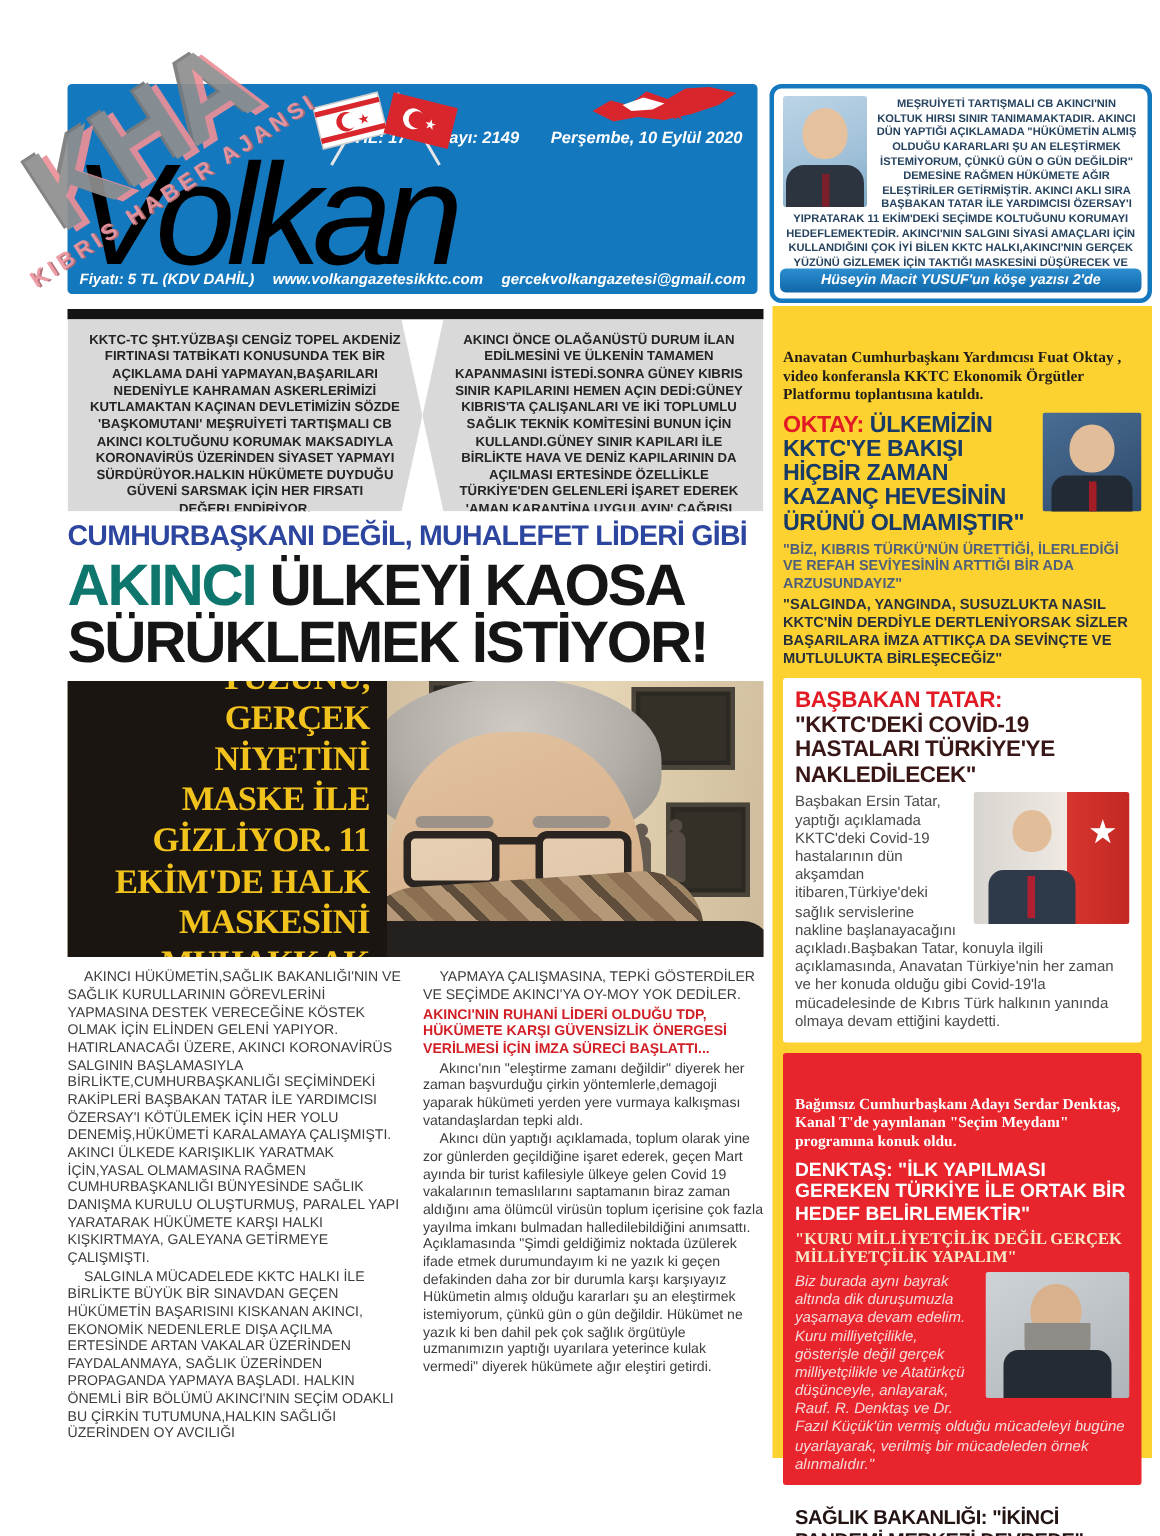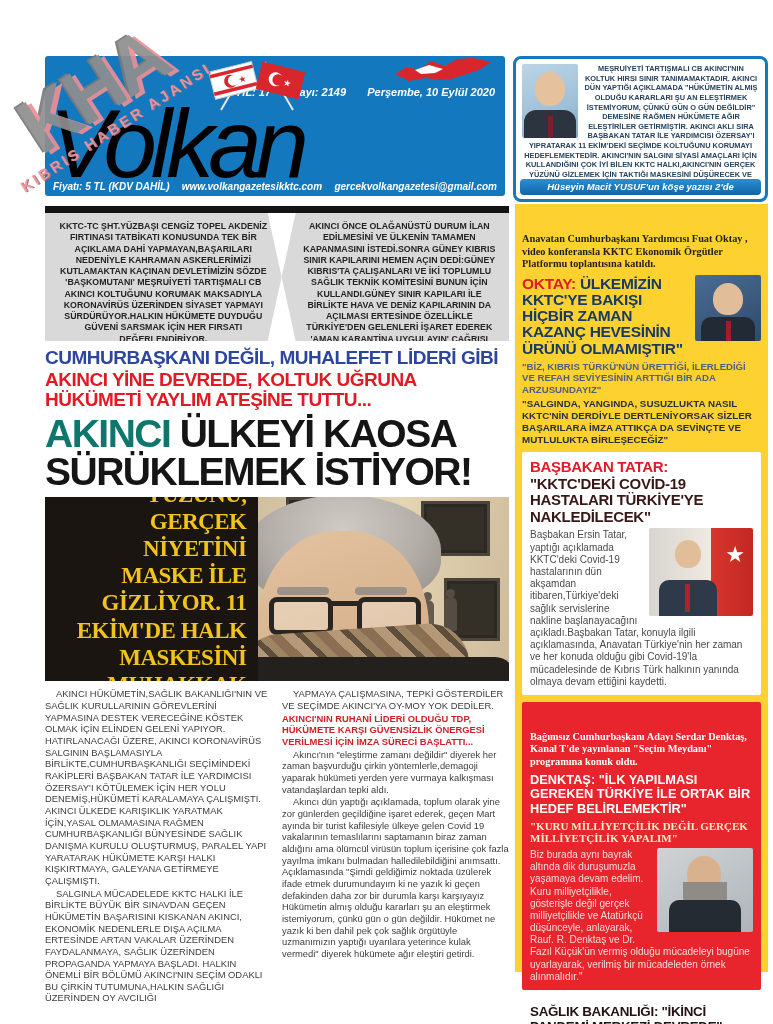--- a/index.html
+++ b/index.html
@@ -130,21 +130,21 @@
     background:linear-gradient(90deg,#d8d4cf 0%,#efe9e2 60%,#d7352f 60%,#c32822 100%); }
   .tatar-photo .star { position:absolute; right:8px; top:14px; color:#fff; font-size:22px; }
   .sb-body { margin-top:4px; font-size:10px; line-height:1.22; color:#4a4a4a; }
   .red-box { background:#e8252c; border-radius:2px; padding:7px 8px; color:#fff; }
   .red-box .sb-intro { color:#fff; }
   .denktas-head { margin-top:4px; font-size:12.8px; font-weight:800; line-height:1.15; color:#ffffff; }
   .denktas-sub { margin-top:3px; font-size:11px; font-weight:800; color:#f7ecc9; line-height:1.15; font-family:"Liberation Serif", serif; }
   .denktas-photo { float:right; width:96px; height:84px; margin:3px 0 3px 6px; }
   .denktas-photo .bg { background:linear-gradient(150deg,#cfd3d6 0%,#aeb4b9 100%); }
   .denktas-photo .beard { position:absolute; left:26px; top:34px; width:44px; height:26px; border-radius:0 0 40% 40%; background:#8f8а88; background:#8f8c88; }
-  .red-box .sb-body { color:#f6d9d9; }
+  .red-box .sb-body { color:#f6d9d9;font-style:italic; }
   .saglik-head { font-size:13.4px; font-weight:800; letter-spacing:-.3px; line-height:1.12; color:#231313; }
   .saglik-sub { margin-top:3px; font-size:10.6px; font-weight:800; line-height:1.18; }
   .saglik-sub .lbl { color:#e04330; }
   .saglik-sub .txt { color:#8f2420; }
   .clearfix::after { content:""; display:block; clear:both; }
 </style>
 </head>
 <body>
 
 <div class="page">
@@ -213,21 +213,20 @@
 
       <div class="intro-wrap">
         <div class="intro-bar"></div>
         <div class="intro-blocks">
           <div class="intro-block left">KKTC-TC ŞHT.YÜZBAŞI CENGİZ TOPEL AKDENİZ FIRTINASI TATBİKATI KONUSUNDA TEK BİR AÇIKLAMA DAHİ YAPMAYAN,BAŞARILARI NEDENİYLE KAHRAMAN ASKERLERİMİZİ KUTLAMAKTAN KAÇINAN DEVLETİMİZİN SÖZDE 'BAŞKOMUTANI' MEŞRUİYETİ TARTIŞMALI CB AKINCI KOLTUĞUNU KORUMAK MAKSADIYLA KORONAVİRÜS ÜZERİNDEN SİYASET YAPMAYI SÜRDÜRÜYOR.HALKIN HÜKÜMETE DUYDUĞU GÜVENİ SARSMAK İÇİN HER FIRSATI DEĞERLENDİRİYOR.</div>
           <div class="intro-block right">AKINCI ÖNCE OLAĞANÜSTÜ DURUM İLAN EDİLMESİNİ VE ÜLKENİN TAMAMEN KAPANMASINI İSTEDİ.SONRA GÜNEY KIBRIS SINIR KAPILARINI HEMEN AÇIN DEDİ:GÜNEY KIBRIS'TA ÇALIŞANLARI VE İKİ TOPLUMLU SAĞLIK TEKNİK KOMİTESİNİ BUNUN İÇİN KULLANDI.GÜNEY SINIR KAPILARI İLE BİRLİKTE HAVA VE DENİZ KAPILARININ DA AÇILMASI ERTESİNDE ÖZELLİKLE TÜRKİYE'DEN GELENLERİ İŞARET EDEREK 'AMAN KARANTİNA UYGULAYIN' ÇAĞRISI YAPTI,BU KEZ DE FEDERASYONCU RUM SEVİCİ DERNEK,BİRLİK VE SİVİL TOPLUM ÖRGÜTLERİNİ SOKAKLARA DÖKTÜ.</div>
         </div>
       </div>
 
       <div class="kicker-blue">CUMHURBAŞKANI DEĞİL, MUHALEFET LİDERİ GİBİ</div>
-      <div class="kicker-red">AKINCI YİNE DEVREDE, KOLTUK UĞRUNA HÜKÜMETİ YAYLIM ATEŞİNE TUTTU...</div>
 
       <h1 class="main-head"><span class="blue">AKINCI</span><span> ÜLKEYİ KAOSA SÜRÜKLEMEK İSTİYOR!</span></h1>
 
       <div class="photo">
         <div class="win" style="left:52%;top:0;width:13%;height:36%;"></div>
         <div class="win" style="right:4%;top:2%;width:15%;height:30%;"></div>
         <div class="win" style="left:57%;top:40%;width:9%;height:40%;background:#4a443a;"></div>
         <div class="win" style="right:2%;top:44%;width:12%;height:34%;"></div>
         <div class="crowd-person" style="left:66%;top:54%;background:#5a524a;"></div>
         <div class="crowd-person" style="left:71%;top:56%;background:#6e6254;"></div>

